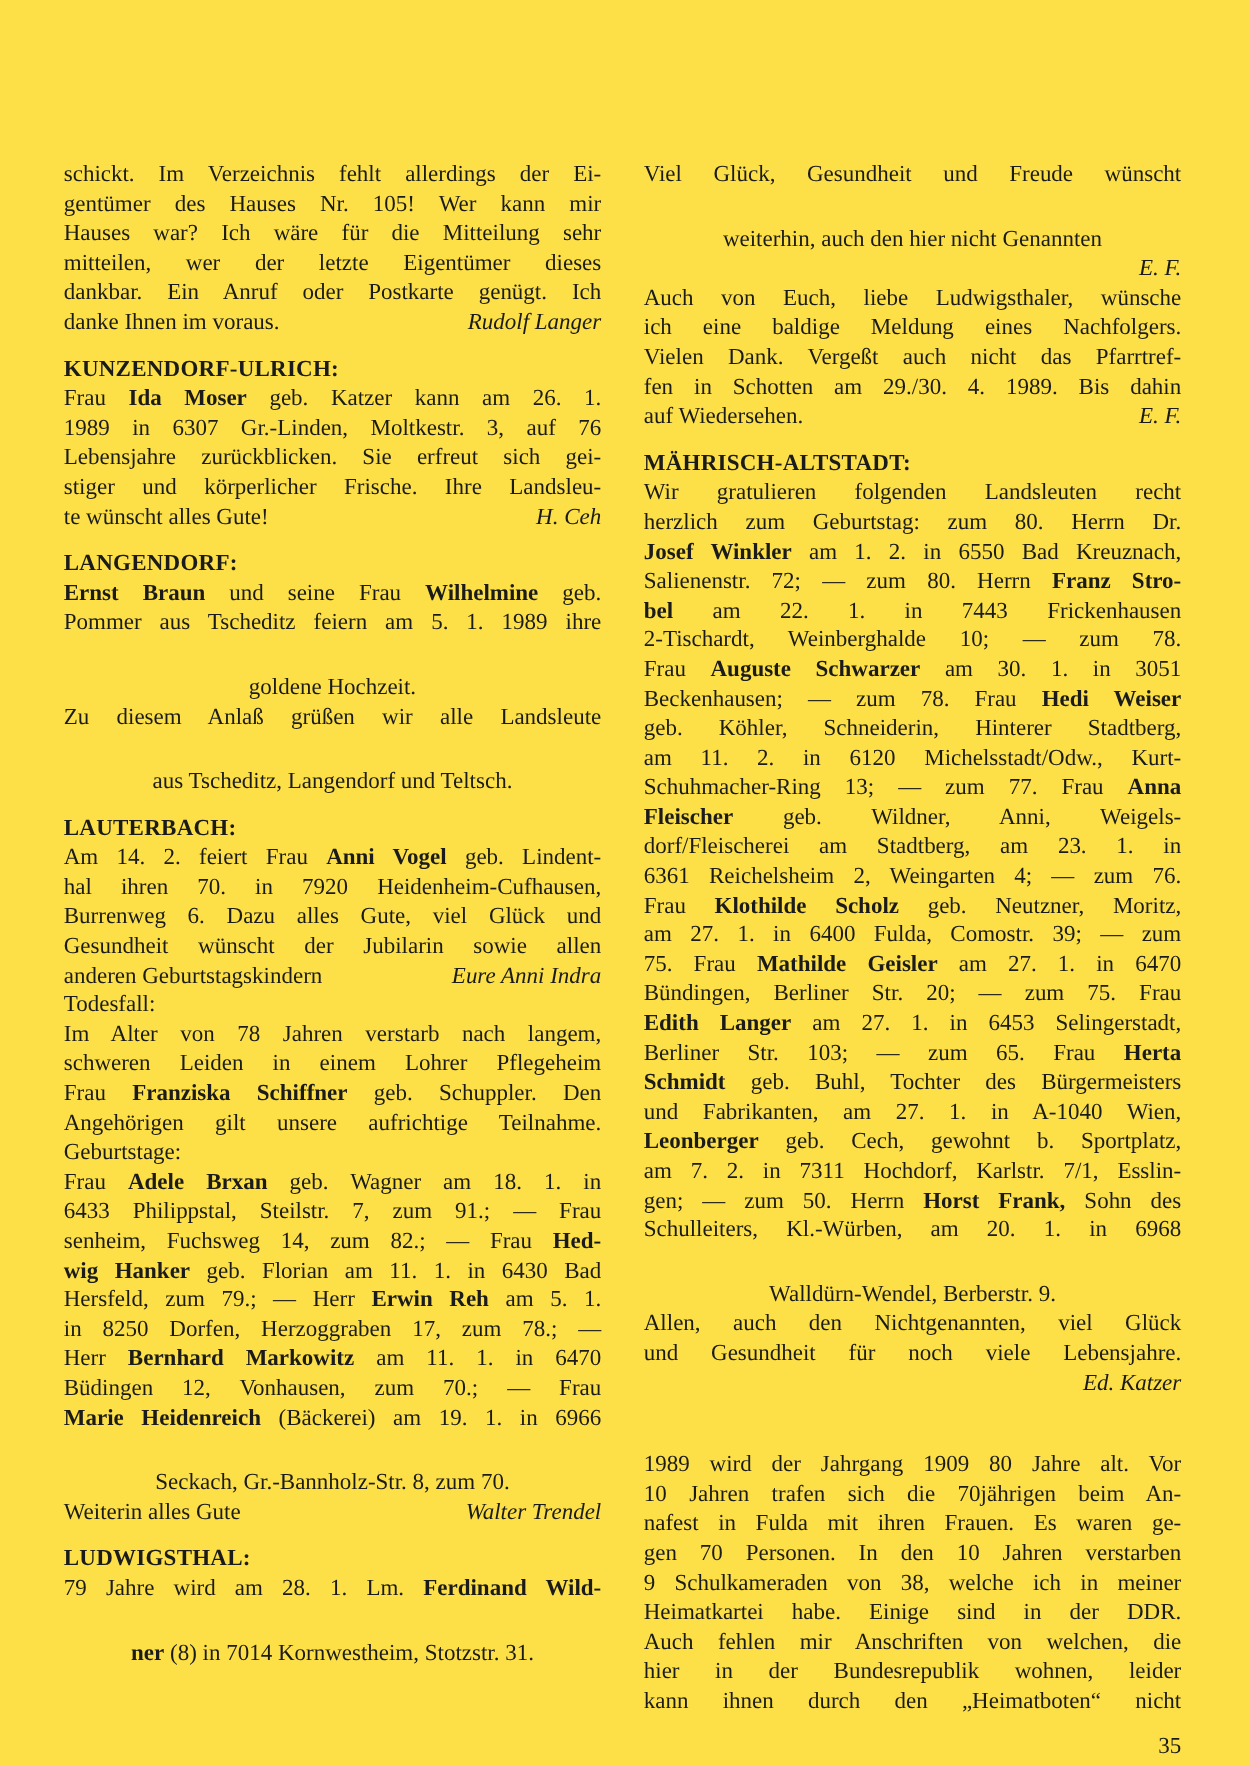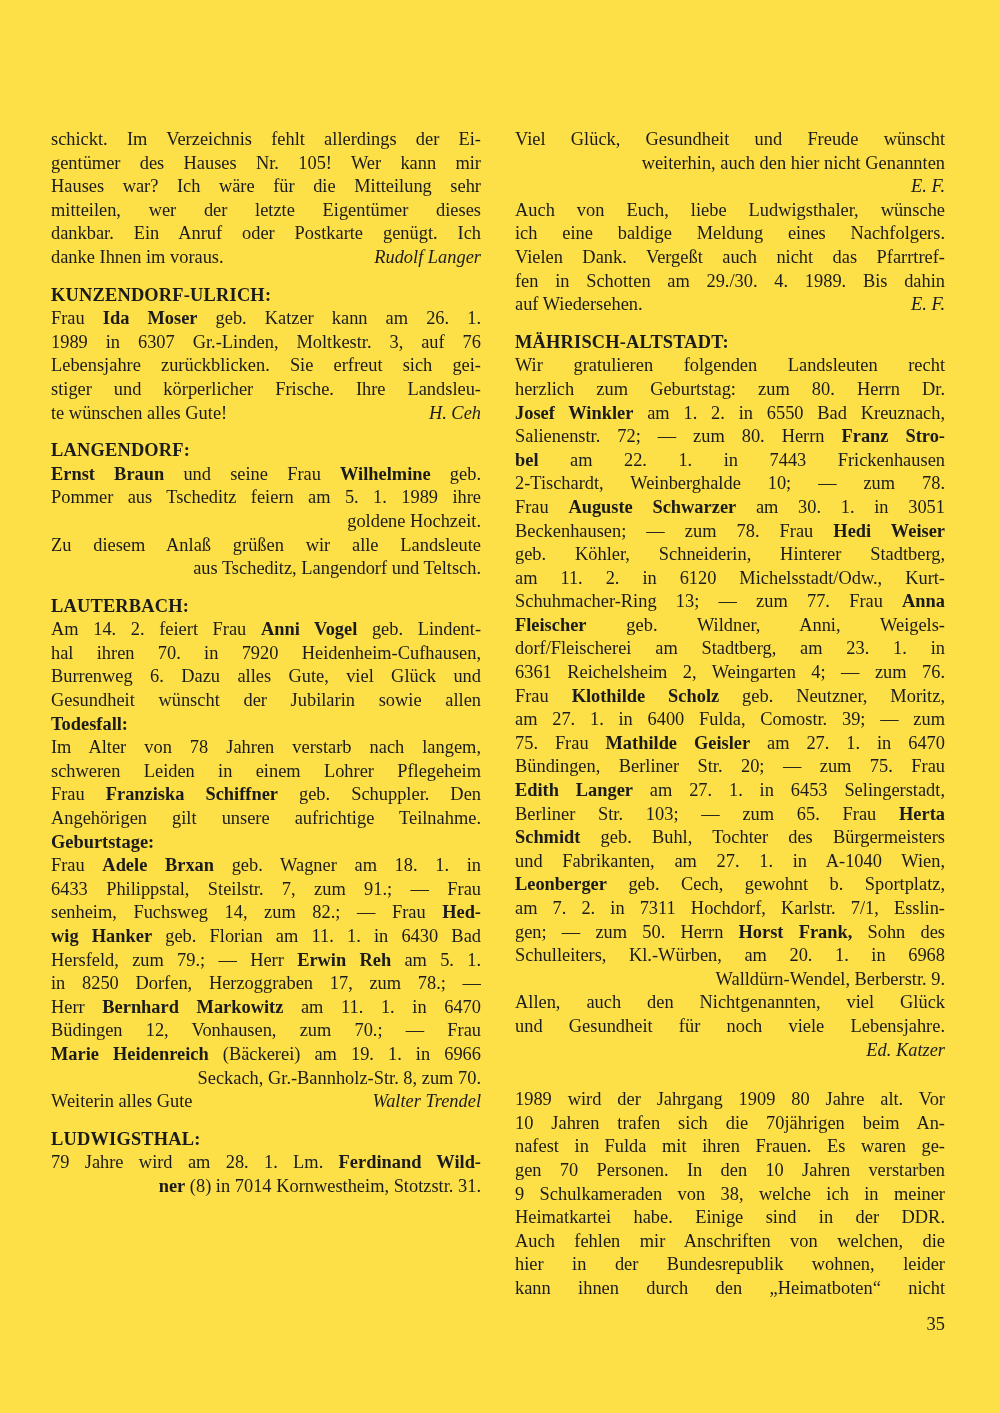--- a/index.html
+++ b/index.html
@@ -11,30 +11,30 @@
     background: #fde047;
     color: #1b1b1b;
     font-family: "Liberation Serif", "DejaVu Serif", serif;
     font-size: 18.4px;
     line-height: 23.6px;
     overflow: hidden;
   }
   .cols { display: flex; gap: 34px; }
   .col { width: 430px; }
   .para { margin: 0; }
-  .para.gap-top { margin-top: 26px; }
+  .para.gap-top { margin-top: 42px; }
   .heading {
     font-weight: bold;
     margin-top: 14px;
     letter-spacing: 0.2px;
   }
-  .subheading { font-weight: bold; }
+  .subheading { font-weight: normal; }
   .ln { min-height: 23.6px; }
   .ln.just { text-align: justify; text-align-last: justify; text-justify: inter-word; }
-  .ln.last { text-align: right; }
+  .ln.last { text-align: center; margin-top: 28px; }
   .ln.split { display: flex; justify-content: space-between; }
   .ln.rightline { text-align: right; }
   .sig { font-style: italic; }
   b { font-weight: bold; }
   .page-number { text-align: right; margin-top: 12px; }
 </style>
 </head>
 <body>
 
 <div class="page">
@@ -51,40 +51,44 @@
             <span class="sig">Rudolf Langer</span>
           </div>
         </div>
         <div class="heading">KUNZENDORF-ULRICH:</div>
         <div class="para">
           <div class="ln just">Frau <b>Ida Moser</b> geb. Katzer kann am 26. 1.</div>
           <div class="ln just">1989 in 6307 Gr.-Linden, Moltkestr. 3, auf 76</div>
           <div class="ln just">Lebensjahre zurückblicken. Sie erfreut sich gei-</div>
           <div class="ln just">stiger und körperlicher Frische. Ihre Landsleu-</div>
           <div class="ln split">
-            <span>te wünschen alles Gute!</span>
+            <span>te wünscht alles Gute!</span>
             <span class="sig">H. Ceh</span>
           </div>
         </div>
         <div class="heading">LANGENDORF:</div>
         <div class="para">
           <div class="ln just"><b>Ernst Braun</b> und seine Frau <b>Wilhelmine</b> geb.</div>
           <div class="ln just">Pommer aus Tscheditz feiern am 5. 1. 1989 ihre</div>
           <div class="ln last">goldene Hochzeit.</div>
         </div>
         <div class="para">
           <div class="ln just">Zu diesem Anlaß grüßen wir alle Landsleute</div>
           <div class="ln last">aus Tscheditz, Langendorf und Teltsch.</div>
         </div>
         <div class="heading">LAUTERBACH:</div>
         <div class="para">
           <div class="ln just">Am 14. 2. feiert Frau <b>Anni Vogel</b> geb. Lindent-</div>
           <div class="ln just">hal ihren 70. in 7920 Heidenheim-Cufhausen,</div>
           <div class="ln just">Burrenweg 6. Dazu alles Gute, viel Glück und</div>
           <div class="ln just">Gesundheit wünscht der Jubilarin sowie allen</div>
+          <div class="ln split">
+            <span>anderen Geburtstagskindern</span>
+            <span class="sig">Eure Anni Indra</span>
+          </div>
         </div>
         <div class="subheading">Todesfall:</div>
         <div class="para">
           <div class="ln just">Im Alter von 78 Jahren verstarb nach langem,</div>
           <div class="ln just">schweren Leiden in einem Lohrer Pflegeheim</div>
           <div class="ln just">Frau <b>Franziska Schiffner</b> geb. Schuppler. Den</div>
           <div class="ln just">Angehörigen gilt unsere aufrichtige Teilnahme.</div>
         </div>
         <div class="subheading">Geburtstage:</div>
         <div class="para">

